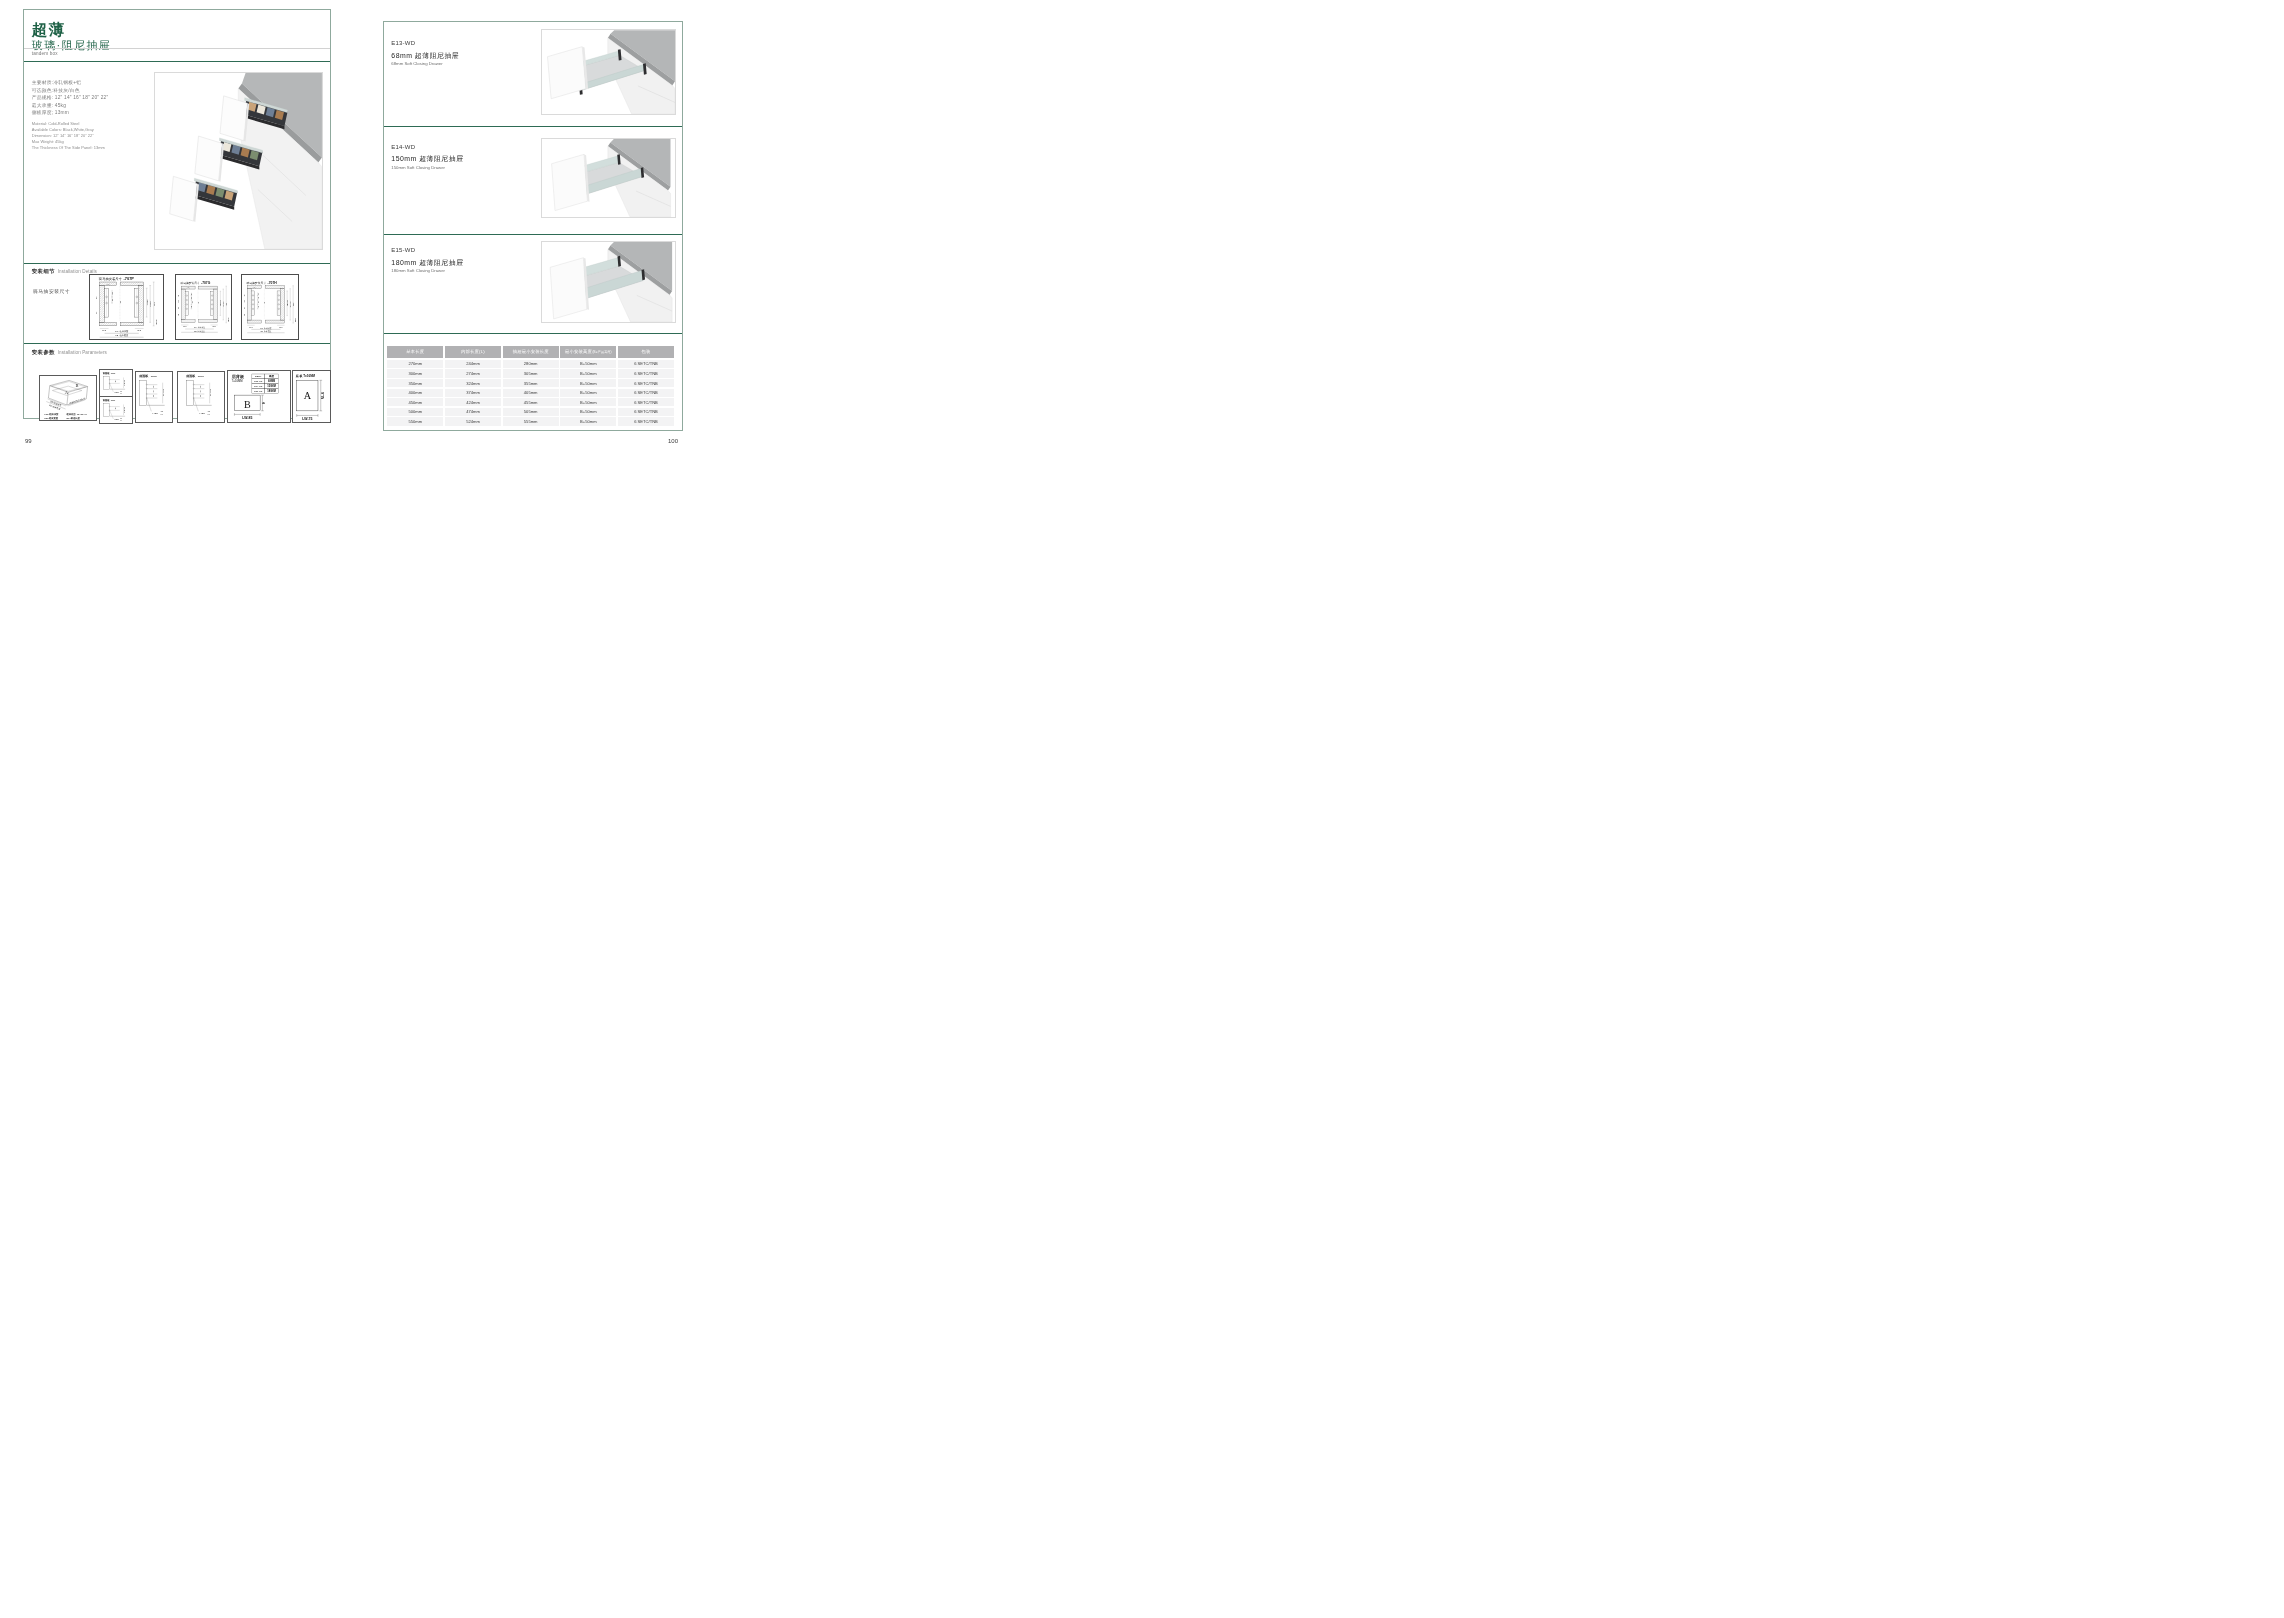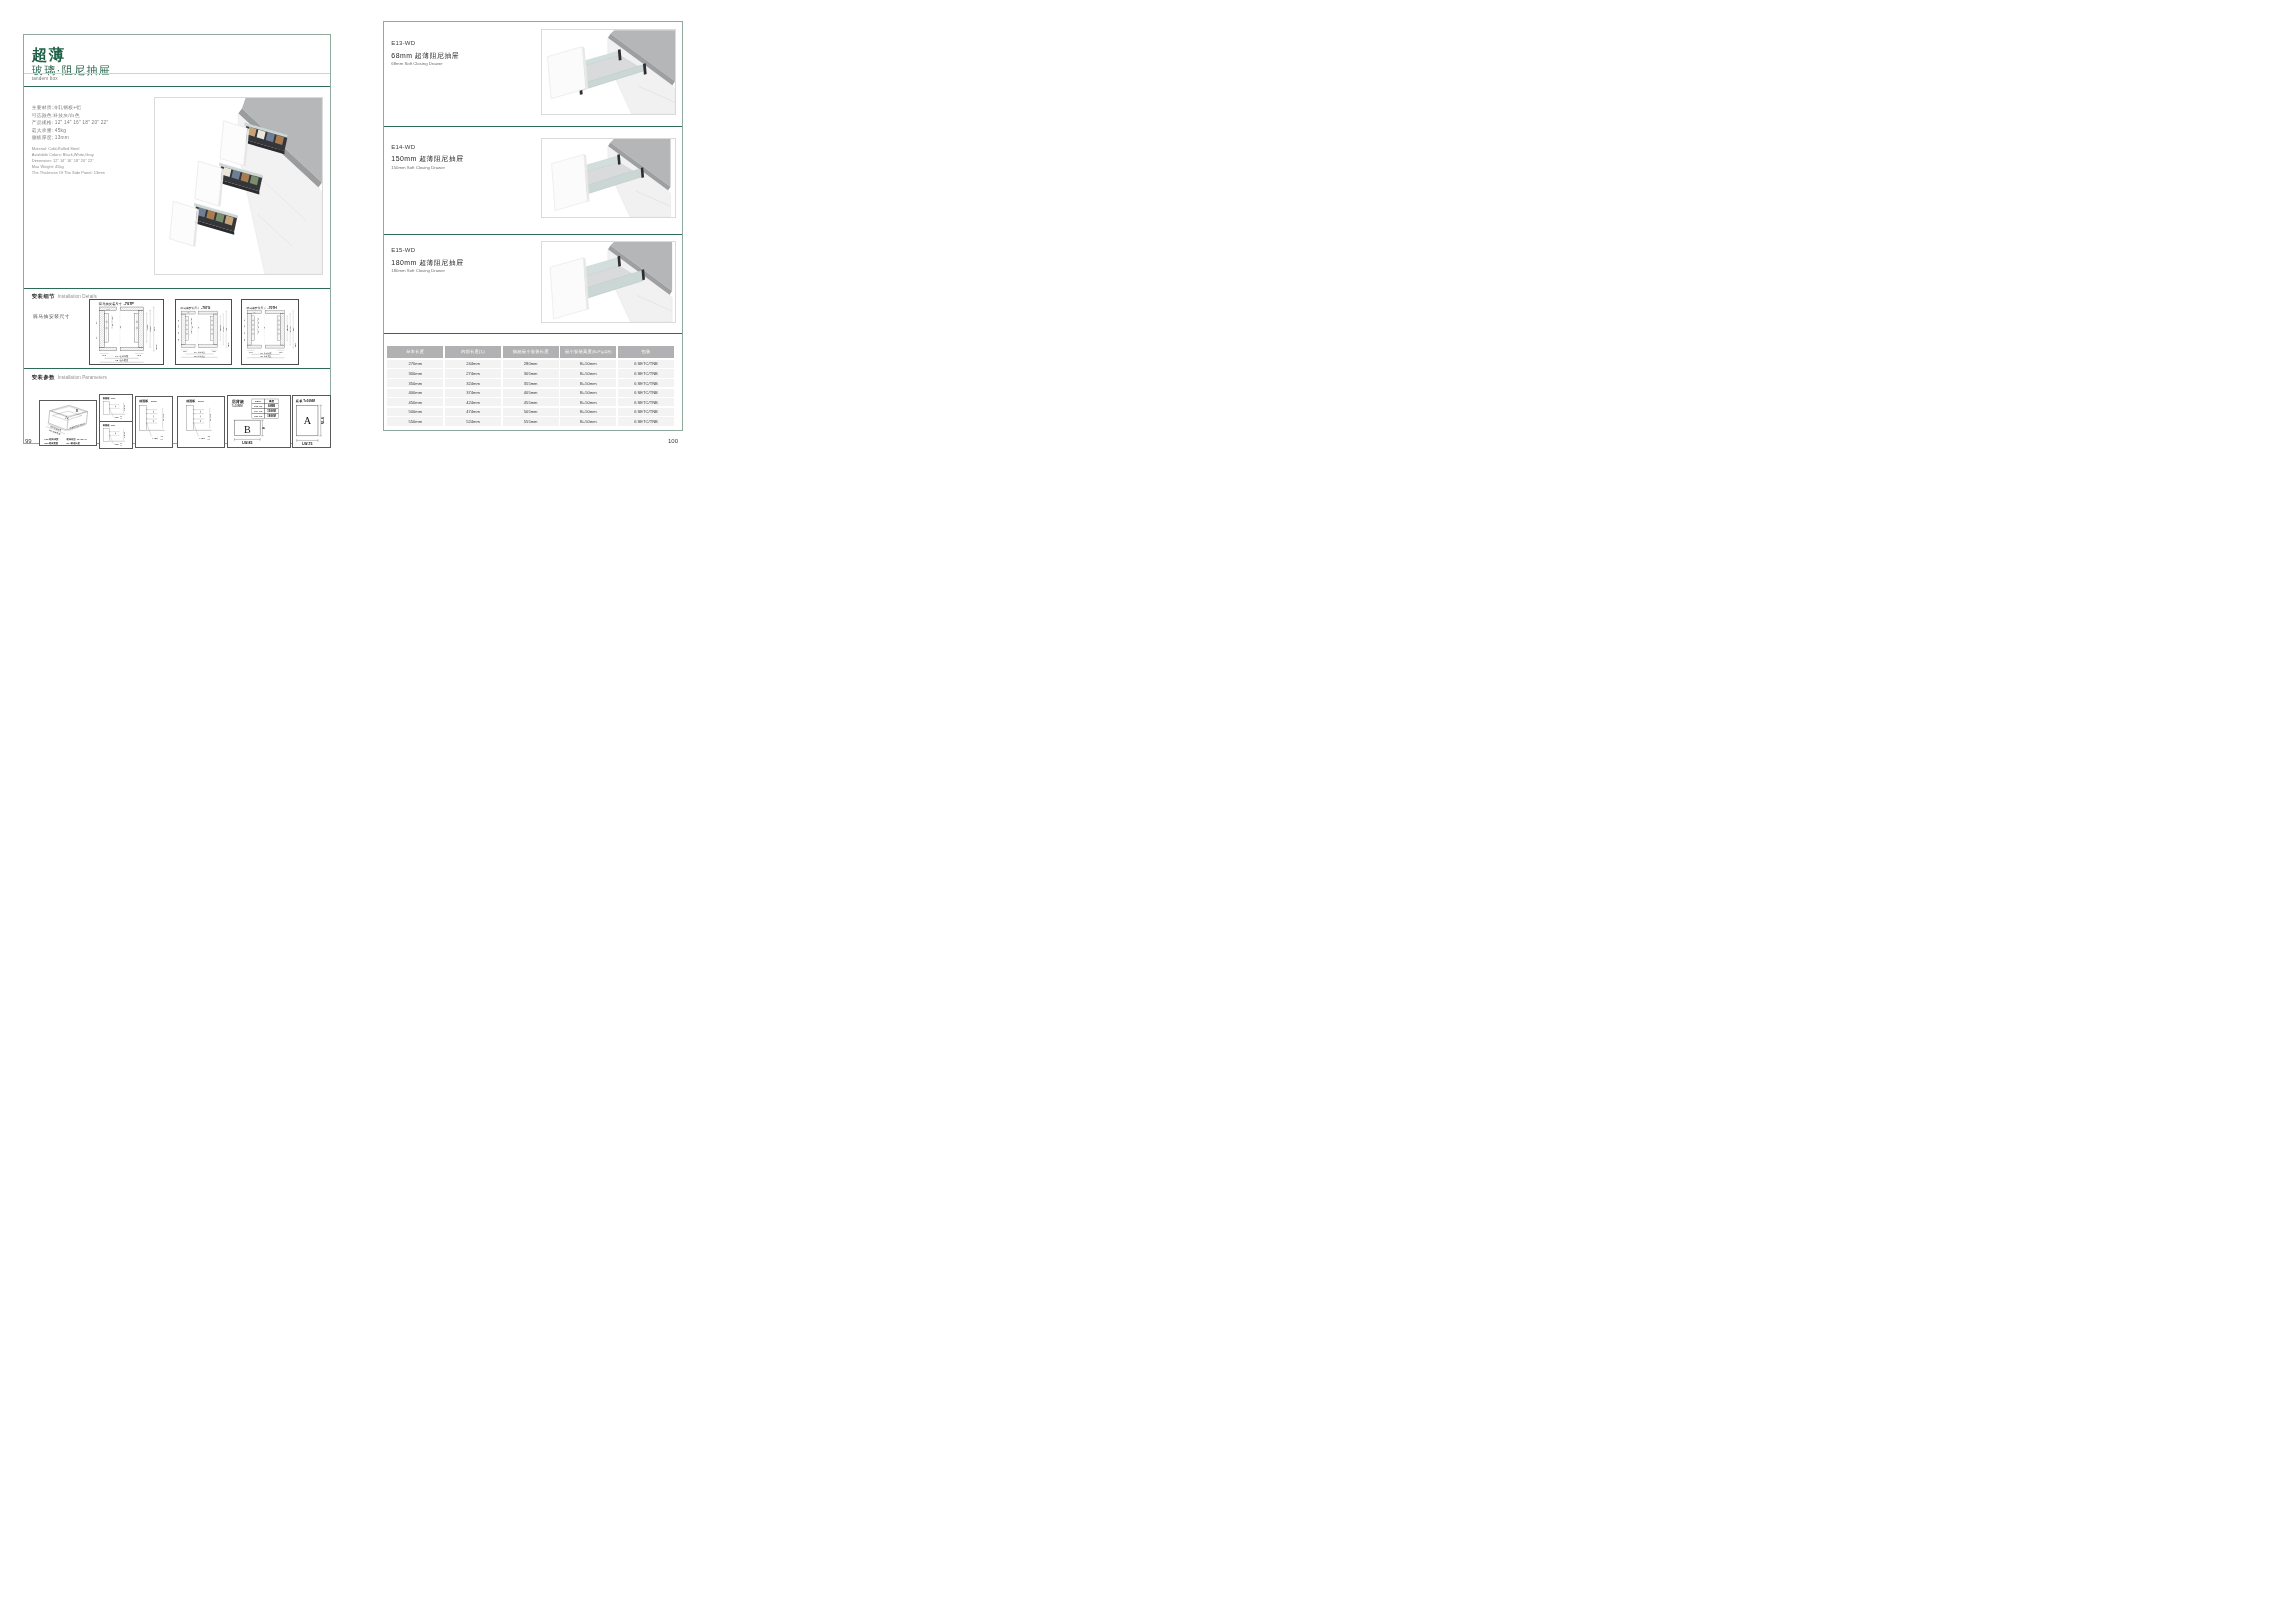--- a/index.html
+++ b/index.html
@@ -1,19 +1,19 @@
 <!DOCTYPE html>
 <html style="font-size:7.3px"><head>
 <meta charset="utf-8">
 <style>
   html,body{margin:0;padding:0;background:#fff;}
   body{font-family:"Liberation Sans","DejaVu Sans",sans-serif;color:#333;}
   #canvas{position:relative;width:705px;height:460px;background:#fff;overflow:hidden;}
   .page{position:absolute;border:0.5px solid #8fa99d;background:#fff;}
-  #pageL{left:23px;top:34px;width:306px;height:408px;text-decoration:underline;}
+  #pageL{left:23px;top:9px;width:306px;height:408px;text-decoration:underline;}
   #pageR{left:383px;top:20.6px;width:298px;height:408px;}
   .abs{position:absolute;}
   .gline{position:absolute;left:0;width:100%;height:0.9px;background:#2e6b55;}
   .hairline{position:absolute;left:0;width:100%;height:0.5px;background:#d2d2d2;}
   .title-cn{font-size:15.5px;font-weight:bold;color:#1e6146;letter-spacing:1.4px;}
   .subtitle-cn{font-size:11px;color:#1e6146;letter-spacing:1.4px;}
   .tandem{font-size:4.6px;color:#777;letter-spacing:0.2px;}
   .spec-line-cn{font-size:4.8px;color:#7c7c7c;line-height:7.5px;letter-spacing:0.2px;}
   .spec-line-en{font-size:4px;color:#8d8d8d;line-height:6.1px;}
   .seclab-cn{font-size:5.3px;color:#2f2f2f;font-weight:600;letter-spacing:0.5px;}

